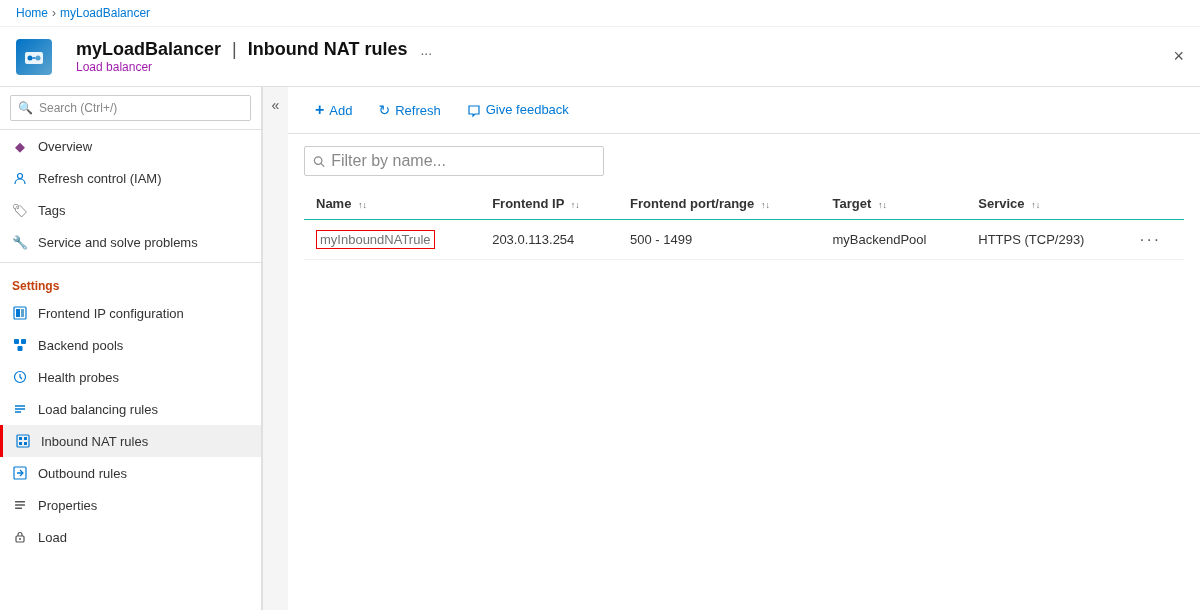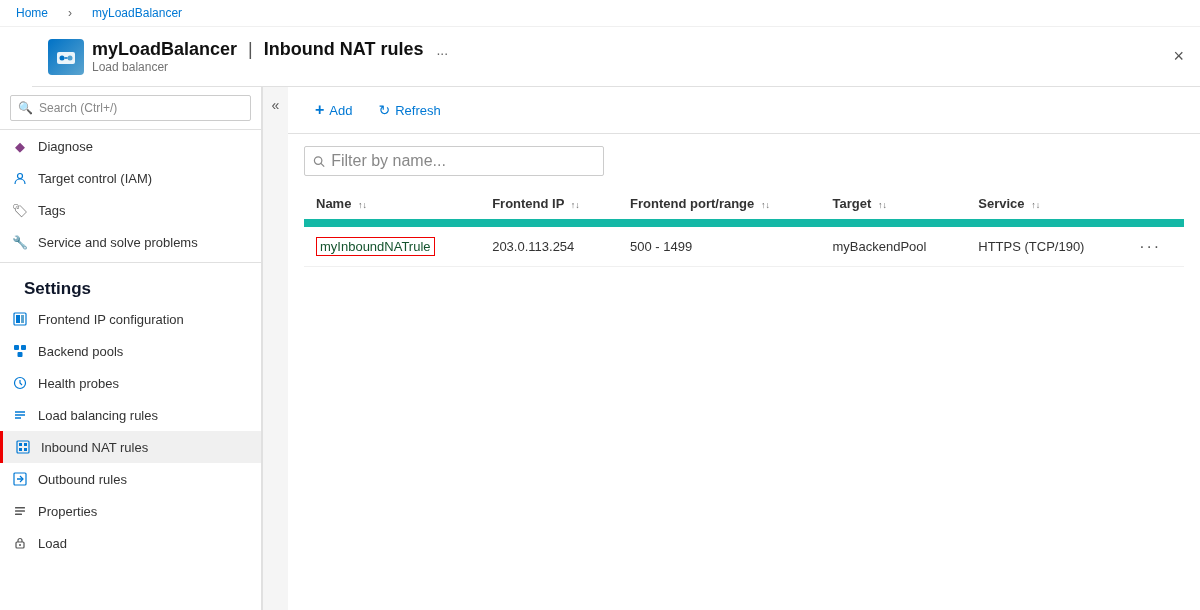--- a/index.html
+++ b/index.html
@@ -1,70 +1,70 @@
 <!DOCTYPE html>
 <html><head>
   <meta charset="utf-8">
   <style>
     * { box-sizing: border-box; margin: 0; padding: 0; }
     body { font-family: 'Segoe UI', Arial, sans-serif; font-size: 13px; color: #333; background: #fff; display: flex; flex-direction: column; height: 610px; overflow: hidden; }
 
     
-    .header { display: flex; align-items: center; padding: 8px 16px; border-bottom: 1px solid #e0e0e0; gap: 8px; min-height: 60px; margin-left: 32px; }
+    .header { display: flex; align-items: center; padding: 8px 16px; border-bottom: 1px solid #e0e0e0; gap: 24px; min-height: 60px; }
     .header-icon { width: 36px; height: 36px; background: linear-gradient(135deg, #0072c6, #5ba4cf); border-radius: 4px; display: flex; align-items: center; justify-content: center; color: #fff; font-size: 18px; flex-shrink: 0; }
     .header-text { flex: 1; }
     .header-title { font-size: 18px; font-weight: 600; color: #111; }
     .header-title span { color: #111; }
-    .header-subtitle { font-size: 12px; color: #737373; }
+    .header-subtitle { font-size: 12px; color: #a21caf; }
     .header-ellipsis { font-size: 18px; color: #555; cursor: pointer; margin-left: 8px; }
     .close-btn { color: #555; font-size: 18px; cursor: pointer; margin-left: auto; }
 
     
-    .breadcrumb { padding: 6px 16px; font-size: 12px; color: #0078d4; display: flex; gap: 20px; align-items: center; border-bottom: 1px solid #f0f0f0; }
+    .breadcrumb { padding: 6px 16px; font-size: 12px; color: #0078d4; display: flex; gap: 4px; align-items: center; border-bottom: 1px solid #f0f0f0; }
     .breadcrumb-sep { color: #666; }
     .breadcrumb a { color: #0078d4; text-decoration: none; }
 
     
     .main-layout { display: flex; flex: 1; overflow: hidden; }
 
     
     .sidebar { width: 262px; border-right: 1px solid #e0e0e0; display: flex; flex-direction: column; overflow-y: auto; flex-shrink: 0; }
     .sidebar-search { padding: 8px 10px; border-bottom: 1px solid #e0e0e0; position: relative; }
     .sidebar-search input { width: 100%; padding: 5px 8px 5px 28px; border: 1px solid #ccc; border-radius: 2px; font-size: 12px; color: #737373; }
     .sidebar-search input::placeholder { color: #888; }
     .search-icon-sidebar { position: absolute; left: 18px; top: 50%; transform: translateY(-50%); color: #666; font-size: 12px; }
     .sidebar-collapse { width: 26px; background: #f5f5f5; border-left: 1px solid #e0e0e0; display: flex; align-items: flex-start; justify-content: center; padding-top: 10px; cursor: pointer; color: #555; font-size: 14px; flex-shrink: 0; }
 
     .sidebar-nav { flex: 1; overflow-y: auto; }
     .sidebar-item { display: flex; align-items: center; padding: 8px 12px; cursor: pointer; gap: 10px; color: #333; font-size: 13px; }
     .sidebar-item.active { background: #f0f0f0; border-left: 3px solid #e00; }
     .sidebar-item .item-icon { width: 16px; height: 16px; flex-shrink: 0; display: flex; align-items: center; justify-content: center; }
-    .sidebar-section-label { padding: 12px 24px 4px; font-size: 17px; font-weight: 600; color: #0f172a; text-transform: none; }
+    .sidebar-section-label { padding: 12px 12px 4px; font-size: 12px; font-weight: 600; color: #c2410c; text-transform: none; }
     .sidebar-divider { border: none; border-top: 1px solid #e0e0e0; margin: 4px 0; }
 
     
     .content { flex: 1; display: flex; flex-direction: column; overflow: hidden; }
     .toolbar { display: flex; align-items: center; padding: 8px 16px; gap: 4px; border-bottom: 1px solid #e0e0e0; }
     .toolbar-btn { display: flex; align-items: center; gap: 5px; padding: 5px 10px; background: none; border: 1px solid transparent; cursor: pointer; color: #0078d4; font-size: 13px; border-radius: 2px; }
     .toolbar-btn .btn-icon { font-size: 14px; }
     .add-btn-plus { color: #0078d4; font-weight: bold; font-size: 16px; }
 
     .content-body { flex: 1; padding: 12px 16px; overflow-y: auto; }
     .filter-bar { margin-bottom: 12px; }
     .filter-input { display: flex; align-items: center; border: 1px solid #ccc; border-radius: 2px; padding: 5px 8px; gap: 6px; width: 300px; }
     .filter-input input { border: none; outline: none; font-size: 16px; width: 100%; }
     .filter-input input::placeholder { color: #888; }
 
     
     .data-table { width: 100%; border-collapse: collapse; }
-    .data-table th { text-align: left; padding: 8px 12px; font-size: 13px; font-weight: 600; color: #333; border-bottom: 8px solid #14b8a6; white-space: nowrap; cursor: pointer; }
+    .data-table th { text-align: left; padding: 8px 12px; font-size: 13px; font-weight: 600; color: #333; border-bottom: 1px solid #14b8a6; white-space: nowrap; cursor: pointer; }
     .data-table th .sort-arrows { display: inline-flex; flex-direction: column; font-size: 9px; line-height: 1; margin-left: 3px; color: #666; }
     .data-table td { padding: 10px 12px; font-size: 13px; color: #333; border-bottom: 1px solid #f0f0f0; vertical-align: middle; }
 
-    .nat-rule-link { color: #14532d; text-decoration: none; border: 1px solid #e00; padding: 1px 3px; display: inline-block; }
+    .nat-rule-link { color: #737373; text-decoration: none; border: 1px solid #e00; padding: 1px 3px; display: inline-block; }
 
     .row-ellipsis { color: #555; cursor: pointer; font-size: 16px; letter-spacing: 2px; }
 
     
     .icon-diamond { color: #854085; }
     .icon-blue { color: #0078d4; }
     .icon-gray { color: #666; }
 
     
     svg { display: inline-block; vertical-align: middle; }
@@ -103,30 +103,30 @@
 
   <div class="sidebar">
     <div class="sidebar-search">
       <span class="search-icon-sidebar">🔍</span>
       <input type="text" placeholder="Search (Ctrl+/)" style="">
     </div>
     <div class="sidebar-nav">
 
       <div class="sidebar-item">
         <span class="item-icon icon-diamond">◆</span>
-        <span>Diagnose</span>
+        <span>Overview</span>
       </div>
       <div class="sidebar-item">
         <span class="item-icon">
           <svg width="14" height="14" viewBox="0 0 14 14">
               <circle cx="7" cy="5" r="2.5" fill="none" stroke="#0078d4" stroke-width="1.2"></circle>
               <path d="M2 13c0-2.8 2.2-5 5-5s5 2.2 5 5" fill="none" stroke="#0078d4" stroke-width="1.2"></path>
             </svg>
         </span>
-        <span>Target control (IAM)</span>
+        <span>Refresh control (IAM)</span>
       </div>
       <div class="sidebar-item">
         <span class="item-icon icon-gray">🏷</span>
         <span>Tags</span>
       </div>
       <div class="sidebar-item">
         <span class="item-icon icon-gray">🔧</span>
         <span>Service and solve problems</span>
       </div>
 
@@ -222,20 +222,28 @@
   <div class="content">
 
     <div class="toolbar">
       <button class="toolbar-btn">
         <span class="add-btn-plus">+</span>
         <span>Add</span>
       </button>
       <button class="toolbar-btn">
         <span class="btn-icon">↻</span>
         <span>Refresh</span>
+      </button>
+      <button class="toolbar-btn">
+        <span class="btn-icon">
+          <svg width="14" height="14" viewBox="0 0 14 14">
+              <path d="M2 2h10v8H8l-2 2V10H2V2z" fill="none" stroke="#0078d4" stroke-width="1.2"></path>
+            </svg>
+        </span>
+        <span>Give feedback</span>
       </button>
     </div>
 
     <div class="content-body">
 
       <div class="filter-bar">
         <div class="filter-input">
           <svg width="13" height="13" viewBox="0 0 13 13">
               <circle cx="5.5" cy="5.5" r="4" fill="none" stroke="#888" stroke-width="1.3"></circle>
               <line x1="8.5" y1="8.5" x2="12" y2="12" stroke="#888" stroke-width="1.3"></line>
@@ -271,21 +279,21 @@
           </tr>
         </thead>
         <tbody id="table-body">
         <tr>
       <td>
         <a href="#" class="nat-rule-link">myInboundNATrule</a>
       </td>
       <td>203.0.113.254</td>
       <td>500 - 1499</td>
       <td>myBackendPool</td>
-      <td>HTTPS (TCP/190)</td>
+      <td>HTTPS (TCP/293)</td>
       <td>
         <span class="row-ellipsis">···</span>
       </td>
     </tr>
           </tbody>
       </table>
     </div>
   </div>
 </div>
 

